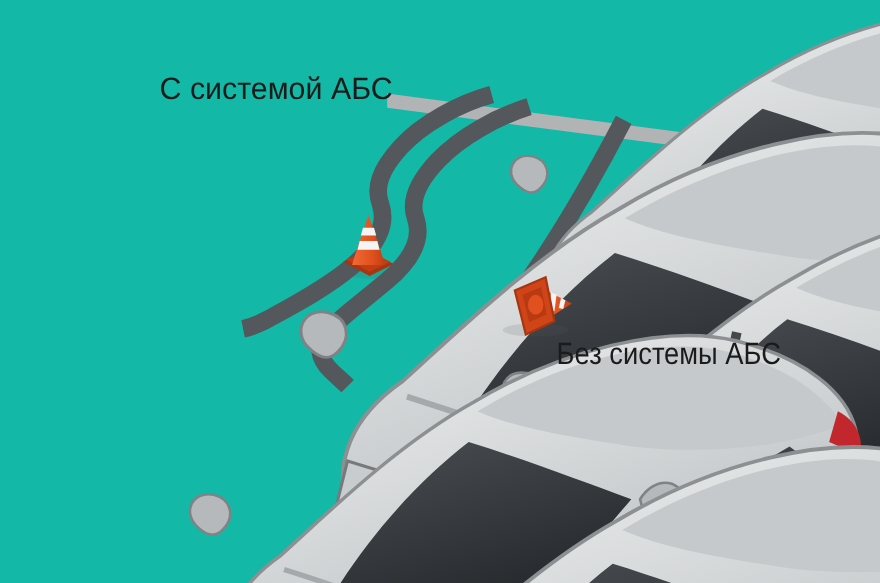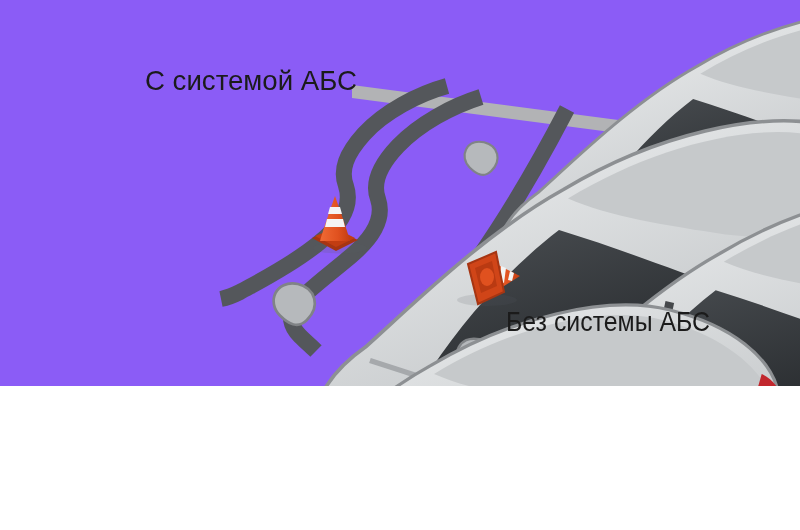--- a/index.html
+++ b/index.html
@@ -1,17 +1,17 @@
 <!DOCTYPE html>
 <html><head>
 <meta charset="utf-8">
 <style>
   html,body{margin:0;padding:0;background:#ffffff;}
   .stage{
-    position:relative;width:800px;height:386px;overflow:hidden;background:#8b5cf6;
+    position:relative;width:800px;height:530px;overflow:hidden;background:#14b8a6;
     font-family:"Liberation Sans",sans-serif;
   }
   svg text{
     font-family:"Liberation Sans",sans-serif;
     font-size:28px;
     fill:#1b1b1b;
   }
 </style>
 </head>
 <body>

